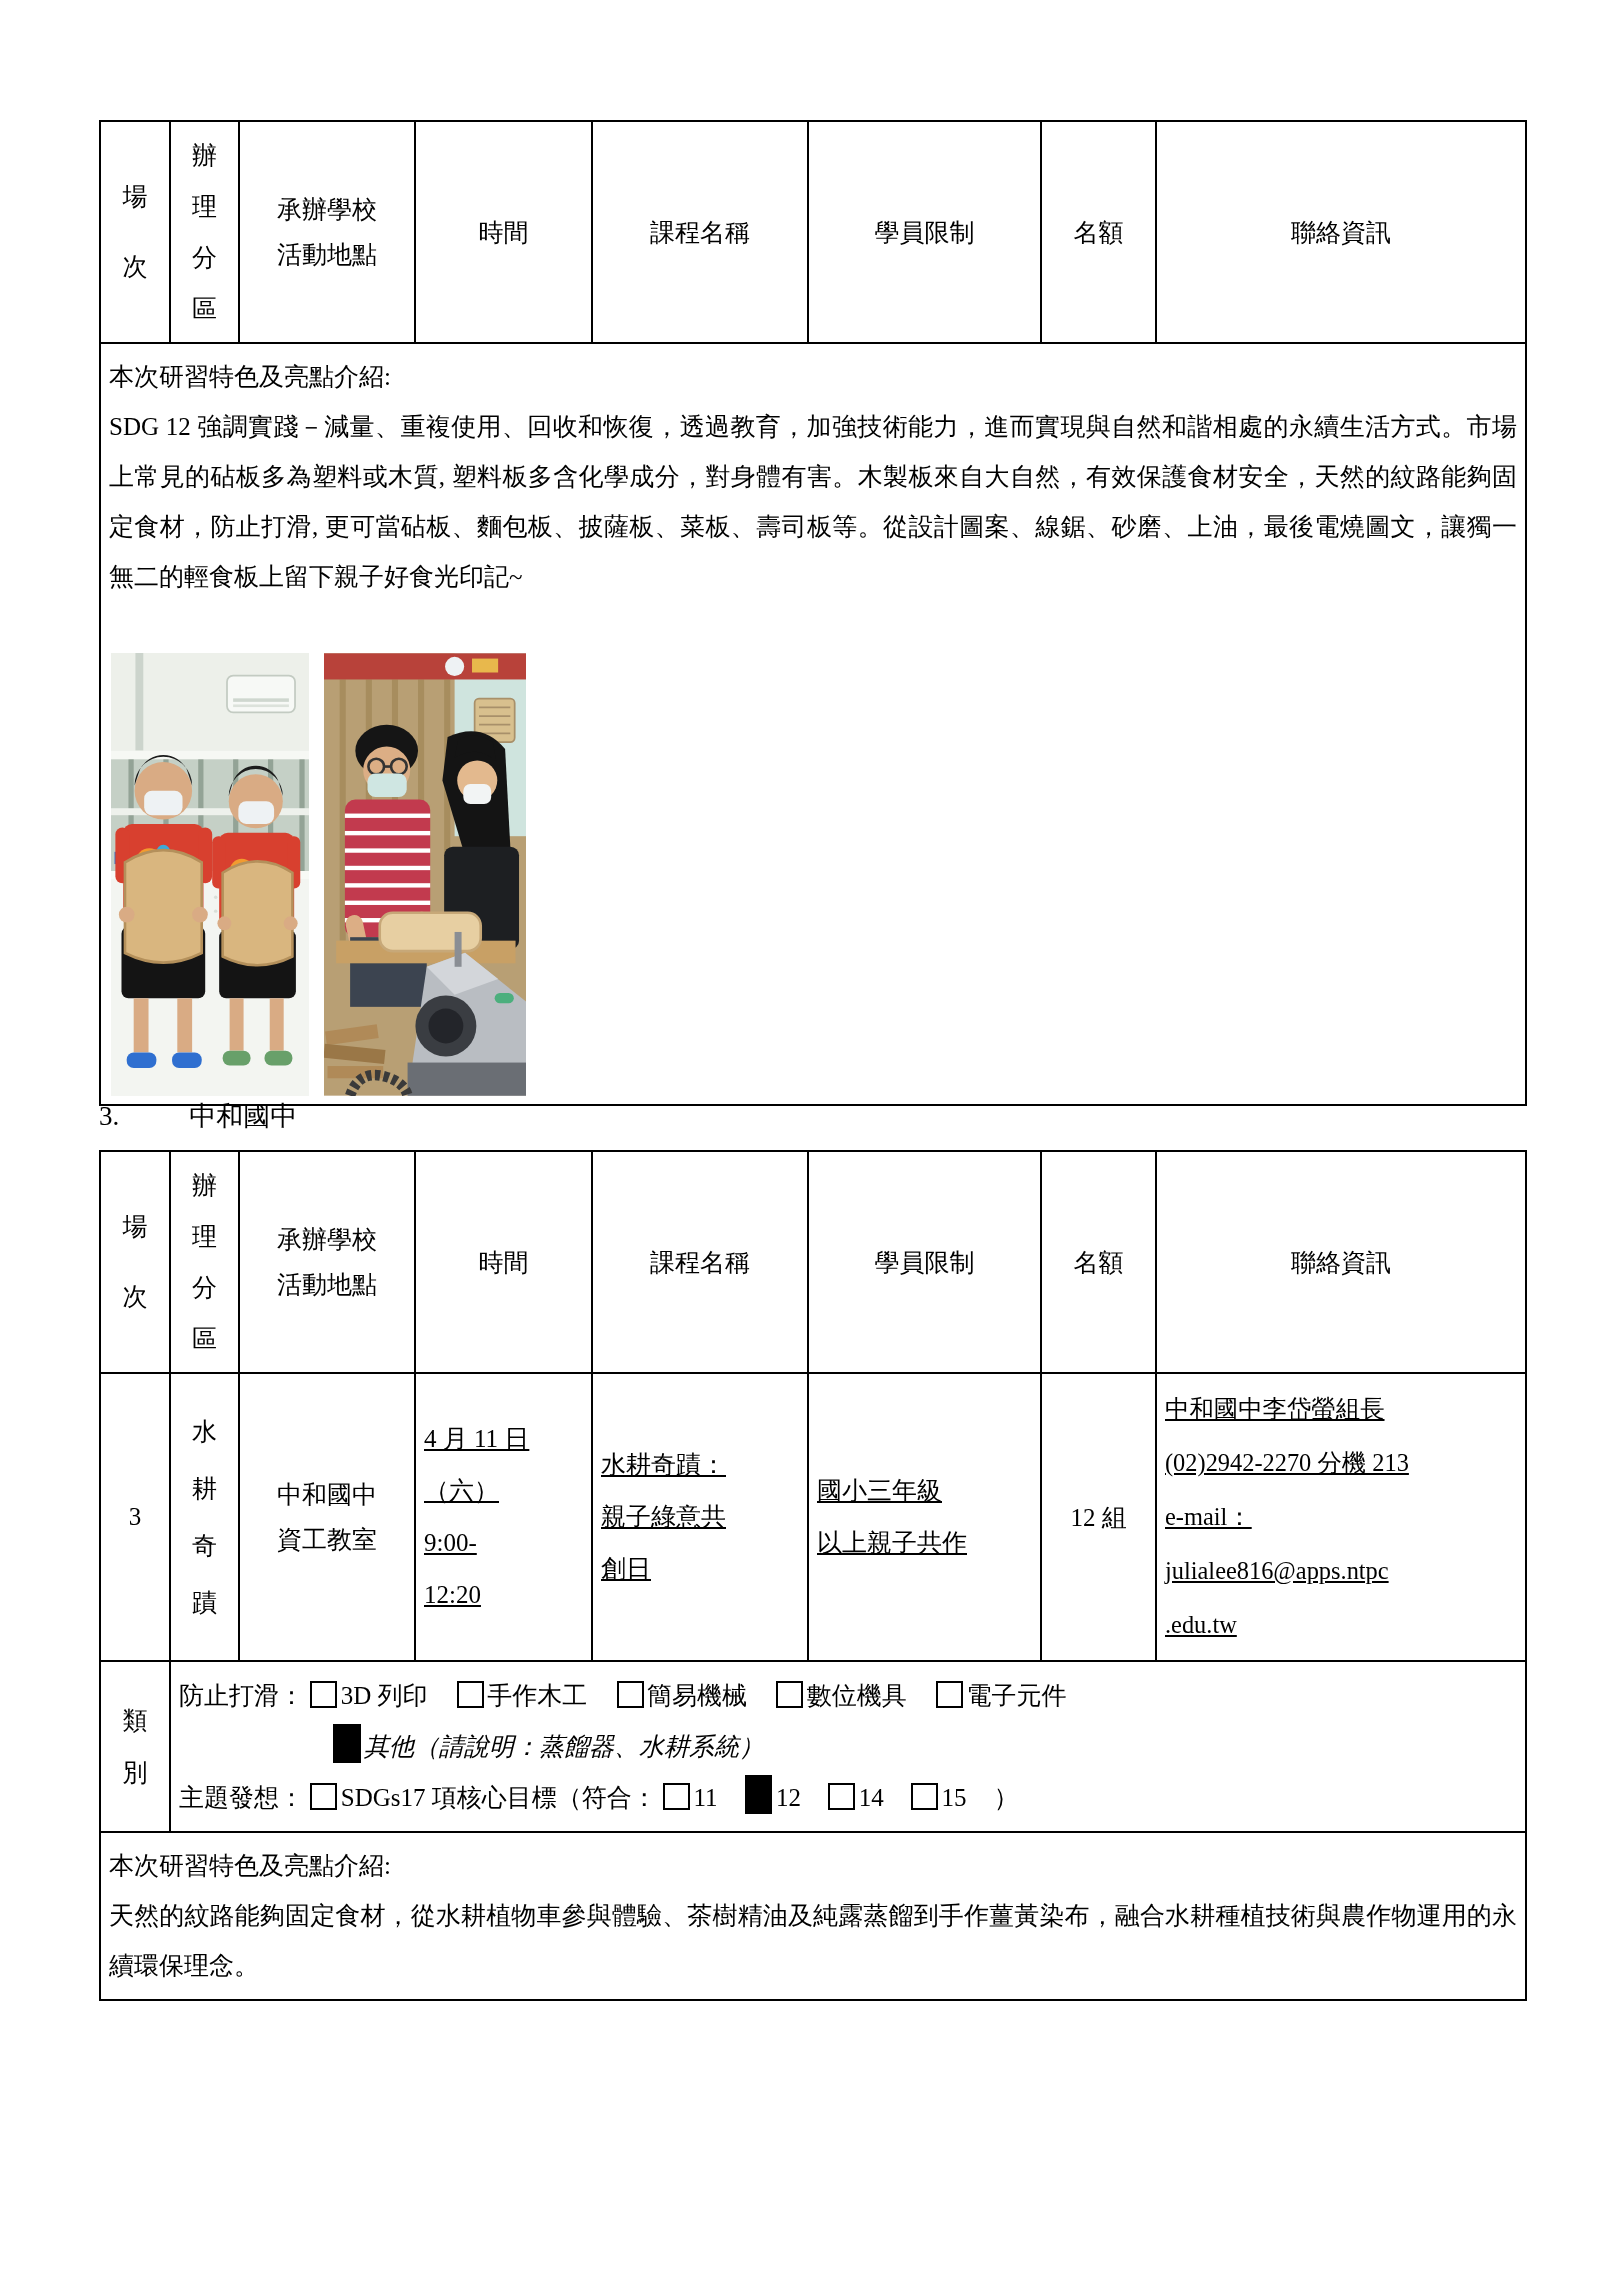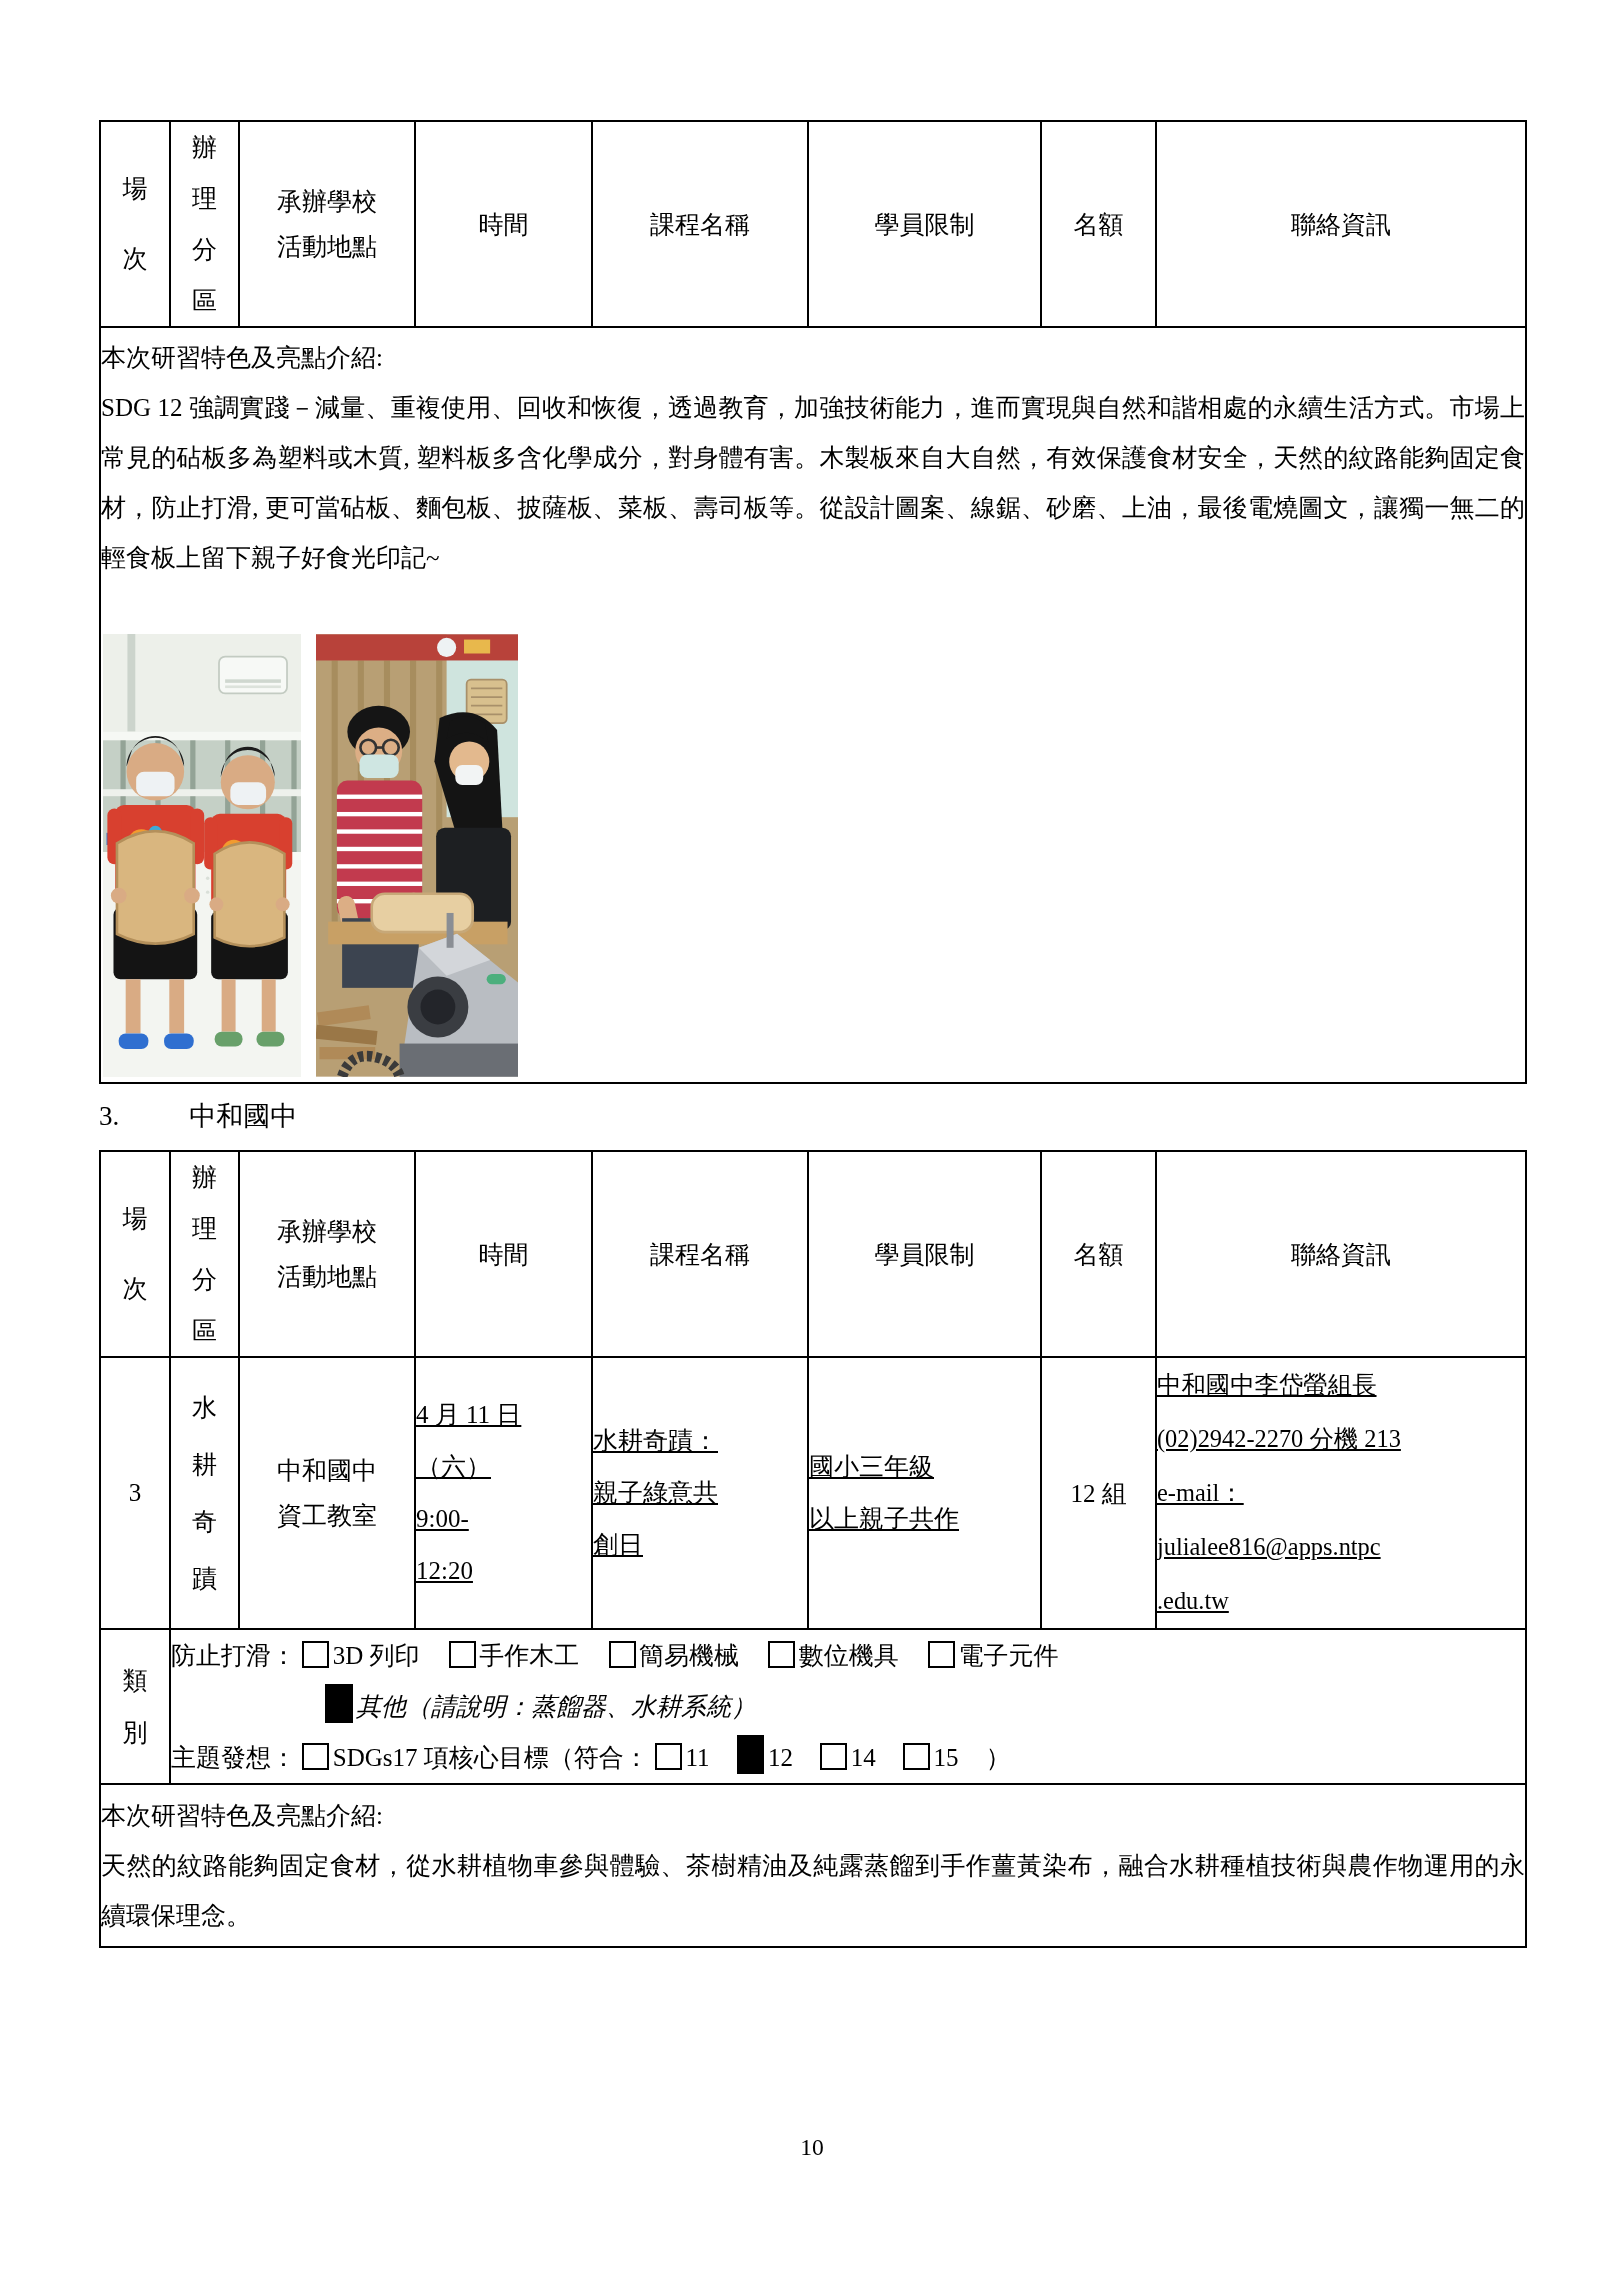--- a/index.html
+++ b/index.html
@@ -1,21 +1,21 @@
 <!DOCTYPE html>
 <html style="font-size:14px"><head>
 <meta charset="utf-8">
 <style>
   html,body { margin:0; padding:0; background:#ffffff; }
   .page {
     position:relative; width:1624px; height:2295px; background:#fff;
     font-family:"Liberation Serif","DejaVu Serif",serif; color:#000;
   }
   table.tbl { border-collapse:collapse; table-layout:fixed; position:absolute; left:99px; width:1426px; }
-  table.tbl td { border:2.6px solid #000; padding:0; vertical-align:middle; overflow:hidden; }
+  table.tbl td { border:2.6px solid #000; padding:8px; vertical-align:middle; overflow:hidden; }
   .t1 { top:120px; }
   .t2 { top:1150px; }
   .hdr td { text-align:center; font-size:25px; }
   .hrow1 { height:181px; }
   .hrow2 { height:205px; }
   .drow  { height:257px; }
   .crow  { height:152px; }
   .frow1 { height:756px; }
   .frow2 { height:163px; }
   .vchars { width:1.1em; margin:0 auto; word-break:break-all; text-align:center; font-size:25px; }
@@ -347,16 +347,15 @@
     </tr>
     <tr class="frow2">
       <td colspan="8" class="feature-cell">
         <div>本次研習特色及亮點介紹:</div>
         <div class="para p2">天然的紋路能夠固定食材，從水耕植物車參與體驗、茶樹精油及純露蒸餾到手作薑黃染布，融合水耕種植技術與農作物運用的永續環保理念。</div>
       </td>
     </tr>
   </tbody>
     </table>
 
-  <div class="pageno">10</div>
 
 </div>
 
 
 </body></html>

